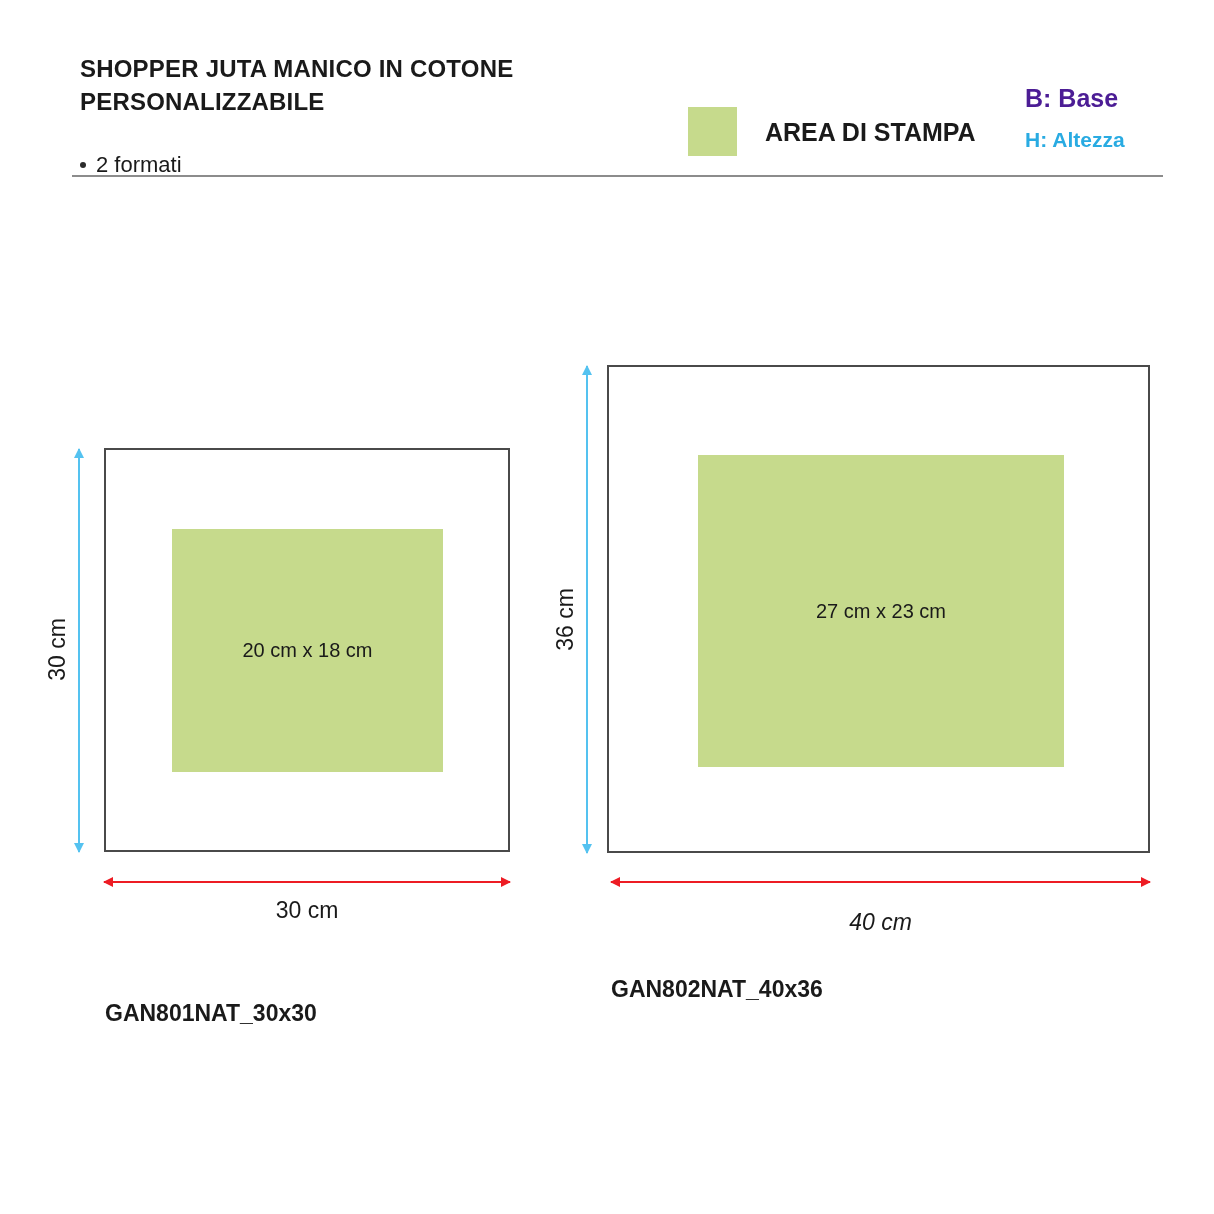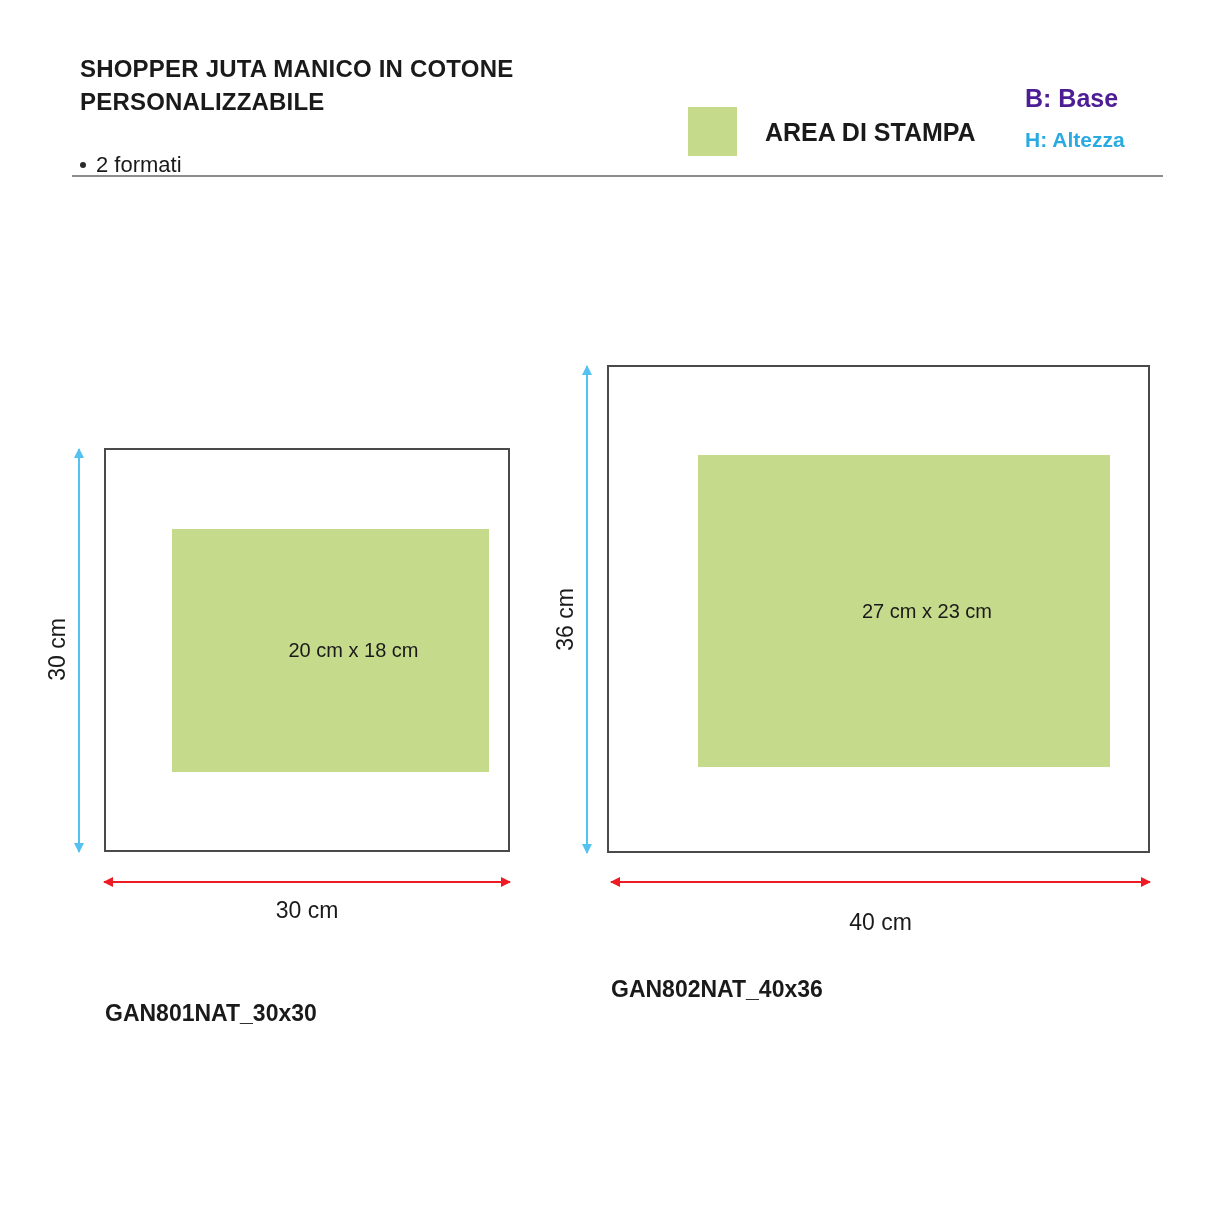--- a/index.html
+++ b/index.html
@@ -102,21 +102,20 @@
   .bag-box.right { left: 607px; top: 365px; width: 543px; height: 488px; }
 
   .print-area {
     position: absolute;
     background: #c6da8c;
     display: flex;
     align-items: center;
     justify-content: center;
     font-size: 20px;
     color: #1a1a1a;
-    padding-left: 46px;
   }
   .print-area.left  { left: 172px; top: 529px; width: 271px; height: 243px; }
   .print-area.right { left: 698px; top: 455px; width: 366px; height: 312px; }
 
   
   .v-arrow {
     position: absolute;
     width: 2px;
     background: #54c2f0;
   }
@@ -163,21 +162,21 @@
   .v-dim.left  { left: 17px;  top: 636px; }
   .v-dim.right { left: 525px; top: 606px; }
 
   .h-dim {
     position: absolute;
     text-align: center;
     font-size: 23px;
     color: #1a1a1a;
   }
   .h-dim.left  { left: 104px; top: 897px; width: 406px; }
-  .h-dim.right { left: 611px; top: 909px; width: 539px; }
+  .h-dim.right { left: 611px; top: 909px; width: 539px; font-style: italic; }
 
   .code-label {
     position: absolute;
     font-size: 23px;
     font-weight: bold;
     color: #1a1a1a;
   }
   .code-label.left  { left: 105px; top: 976px; margin-top: 24px; }
   .code-label.right { left: 611px; top: 976px; }
 </style>

